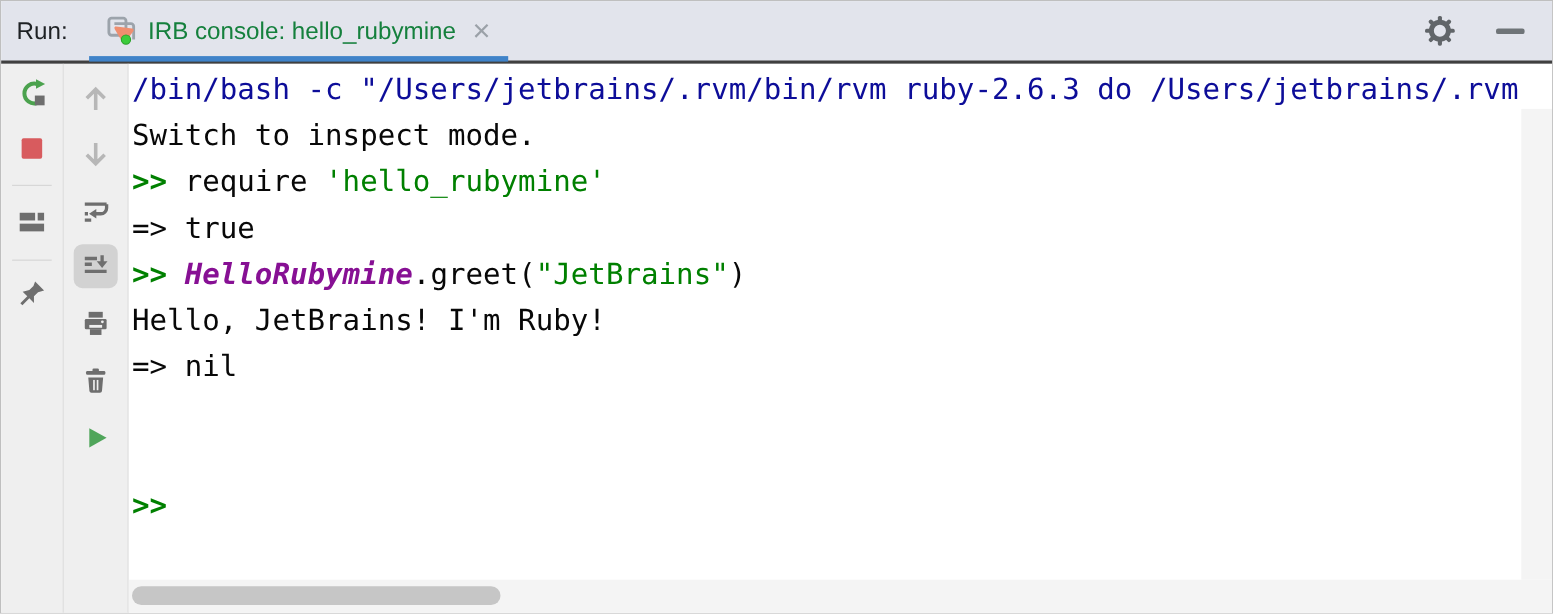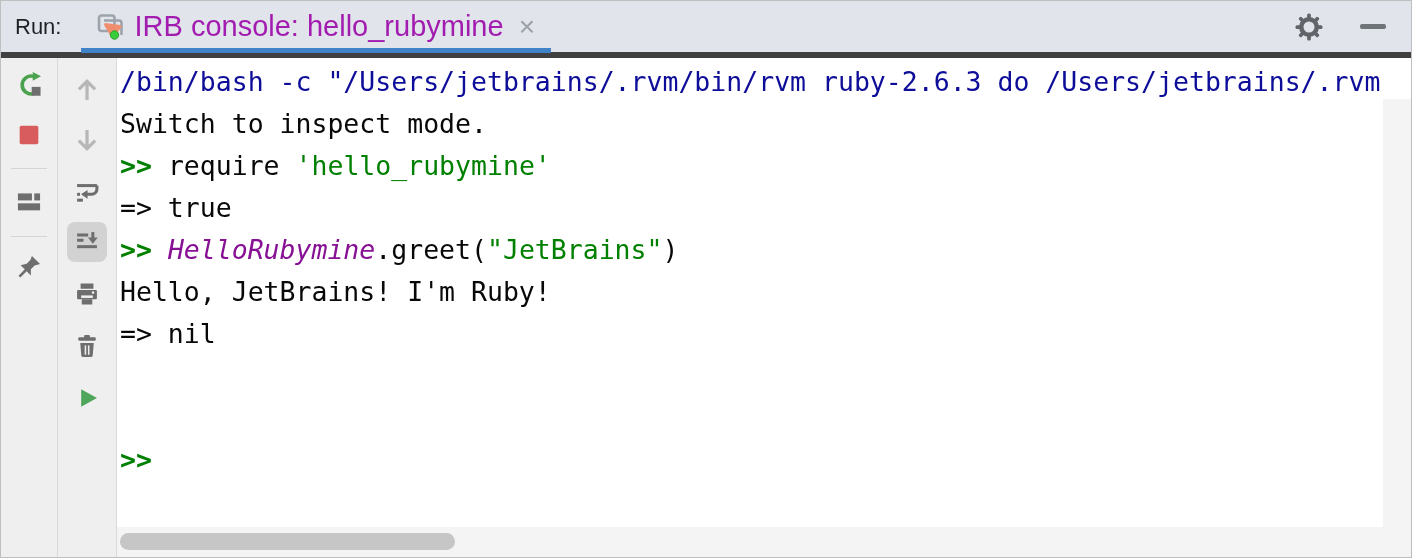--- a/index.html
+++ b/index.html
@@ -4,33 +4,33 @@
 <style>
   html,body { margin:0; padding:0; background:#fff; }
   .window {
     position:relative; width:1412px; height:558px; box-sizing:border-box;
     border:1px solid #bfbfbf; background:#fff; overflow:hidden;
     font-family:"Liberation Sans", sans-serif;
   }
   
   .header {
     position:absolute; top:0; left:0; right:0; height:57px; box-sizing:border-box;
-    background:var(--header_bg,#E2E4EC); border-bottom:6px solid #404040;
+    background:var(--header_bg,#E2E4EC); border-bottom:3px solid #404040;
     display:flex; align-items:center;
   }
   .run-label { margin-left:14px; font-size:22px; color:#1e2124; }
   .tab {
     position:relative; height:100%; display:flex; align-items:center;
     margin-left:20px; padding:0 16px 0 14px; cursor:default;
   }
   .tab-underline {
     position:absolute; left:0; right:0; bottom:-1px; height:5px;
     background:var(--accent_tab_underline,#4083C9);
   }
-  .tab-label { margin-left:9px; font-size:29px; color:#a21caf; white-space:nowrap; }
+  .tab-label { margin-left:9px; font-size:22px; color:#15803d; white-space:nowrap; }
   .tab-close { margin-left:15px; font-size:28px; line-height:28px; color:#9ba1a8; }
   .header-actions { margin-left:auto; display:flex; align-items:center; gap:24px; margin-right:18px; }
   .minimize-bar { width:26px; height:5px; border-radius:2px; background:#6f7478; }
   
   .toolbar {
     position:absolute; top:57px; bottom:0; box-sizing:border-box; background:#efefef;
     border-right:1px solid #d9d9d9; display:flex; flex-direction:column; align-items:center;
   }
   .toolbar-main { left:0; width:57px; }
   .toolbar-console { left:57px; width:59px; }
@@ -42,21 +42,21 @@
   .console-output {
     position:absolute; top:3px; left:3px; right:0;
     font-family:"DejaVu Sans Mono", monospace; font-size:26.5px; line-height:42px;
     white-space:pre;
   }
   .console-line { height:42px; }
   .seg-sys    { color:var(--console_system_text,#0d0d99); }
   .seg-plain  { color:var(--console_text,#080808); }
   .seg-prompt { color:var(--console_prompt_green,#008000); font-weight:bold; }
   .seg-string { color:var(--console_string_green,#008000); font-weight:normal; }
-  .seg-const  { color:var(--console_constant_purple,#871094); font-weight:normal; font-style:italic; }
+  .seg-const  { color:var(--console_constant_purple,#871094); font-weight:bold; font-style:italic; }
   .v-scroll-track { position:absolute; top:41px; right:0; width:28px; bottom:30px; background:#f4f4f4; }
   .h-scroll-track { position:absolute; left:0; right:0; bottom:0; height:30px; background:#f4f4f4; }
   .h-scroll-thumb { position:absolute; left:3px; top:6px; width:335px; height:17px; background:#c6c6c6; border-radius:8.5px; }
   svg { display:block; }
 </style>
 </head>
 <body>
 
 <div class="window">
 

